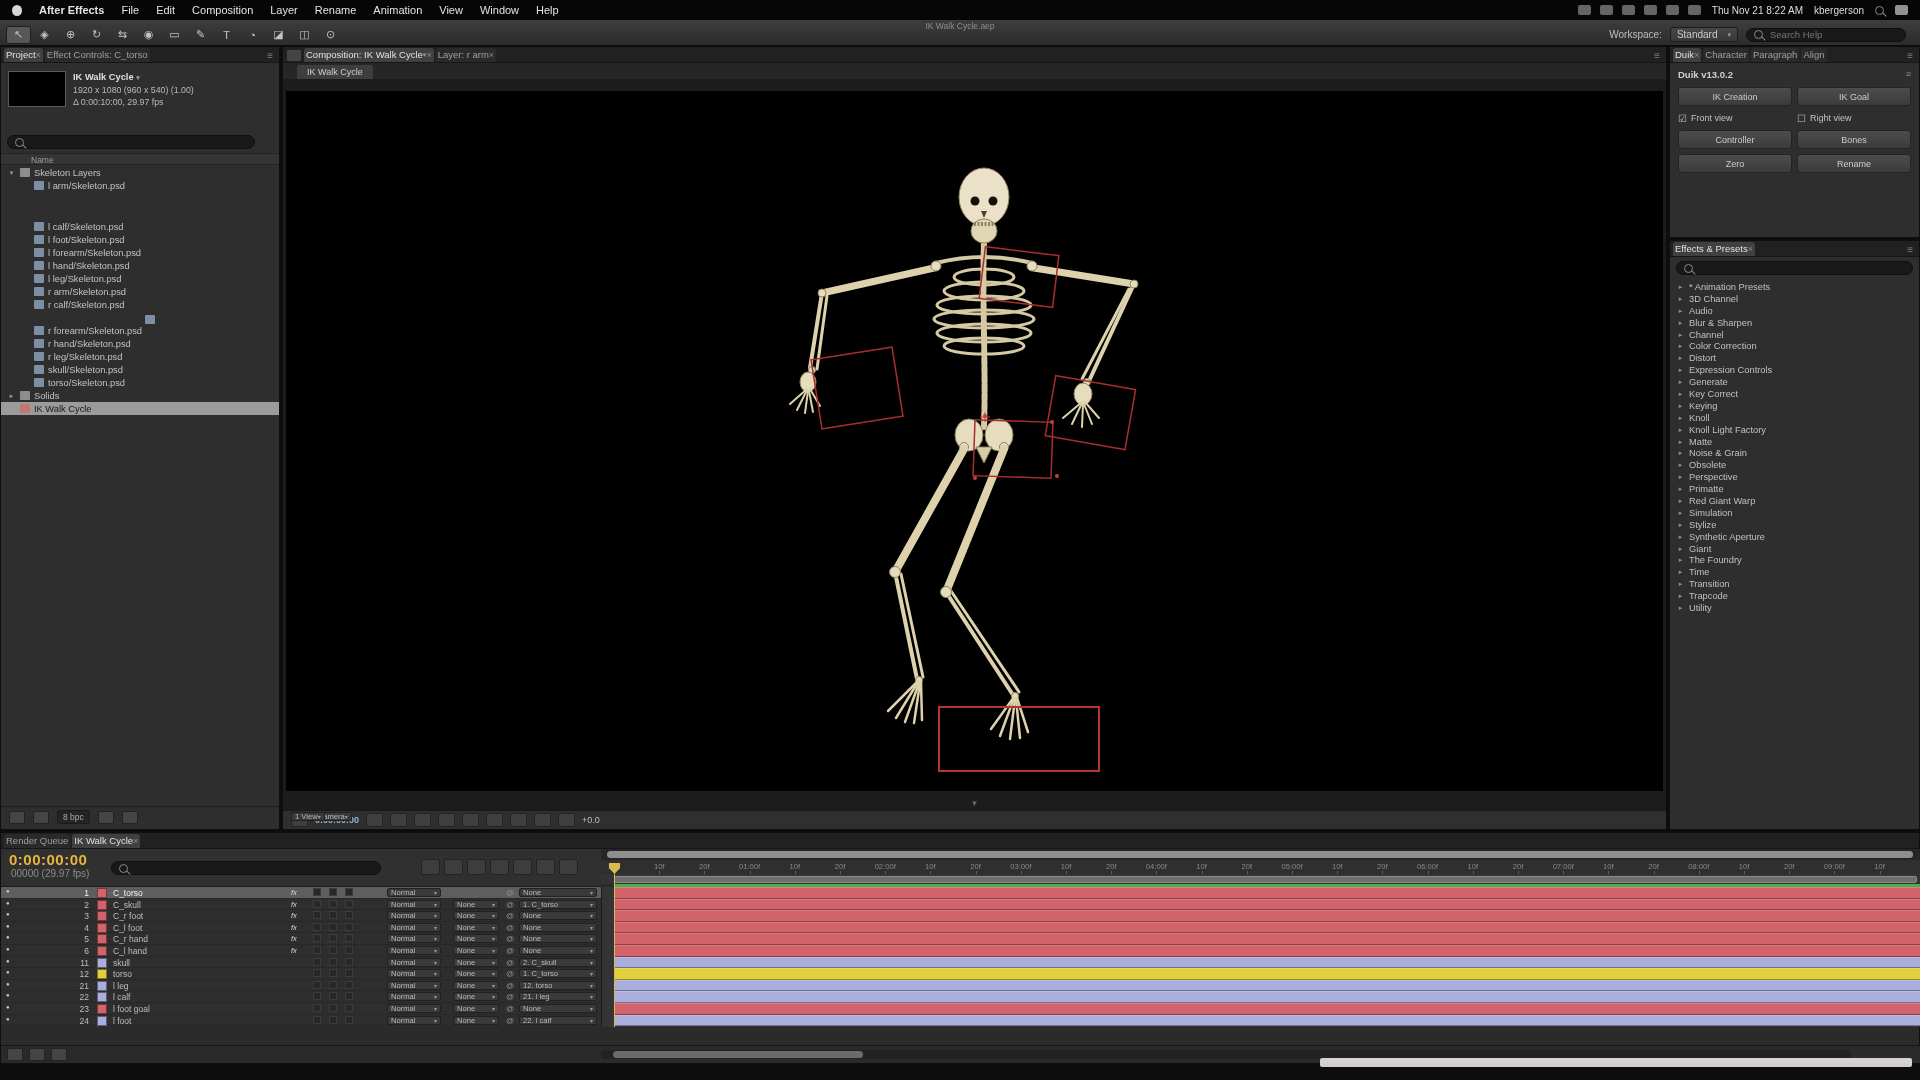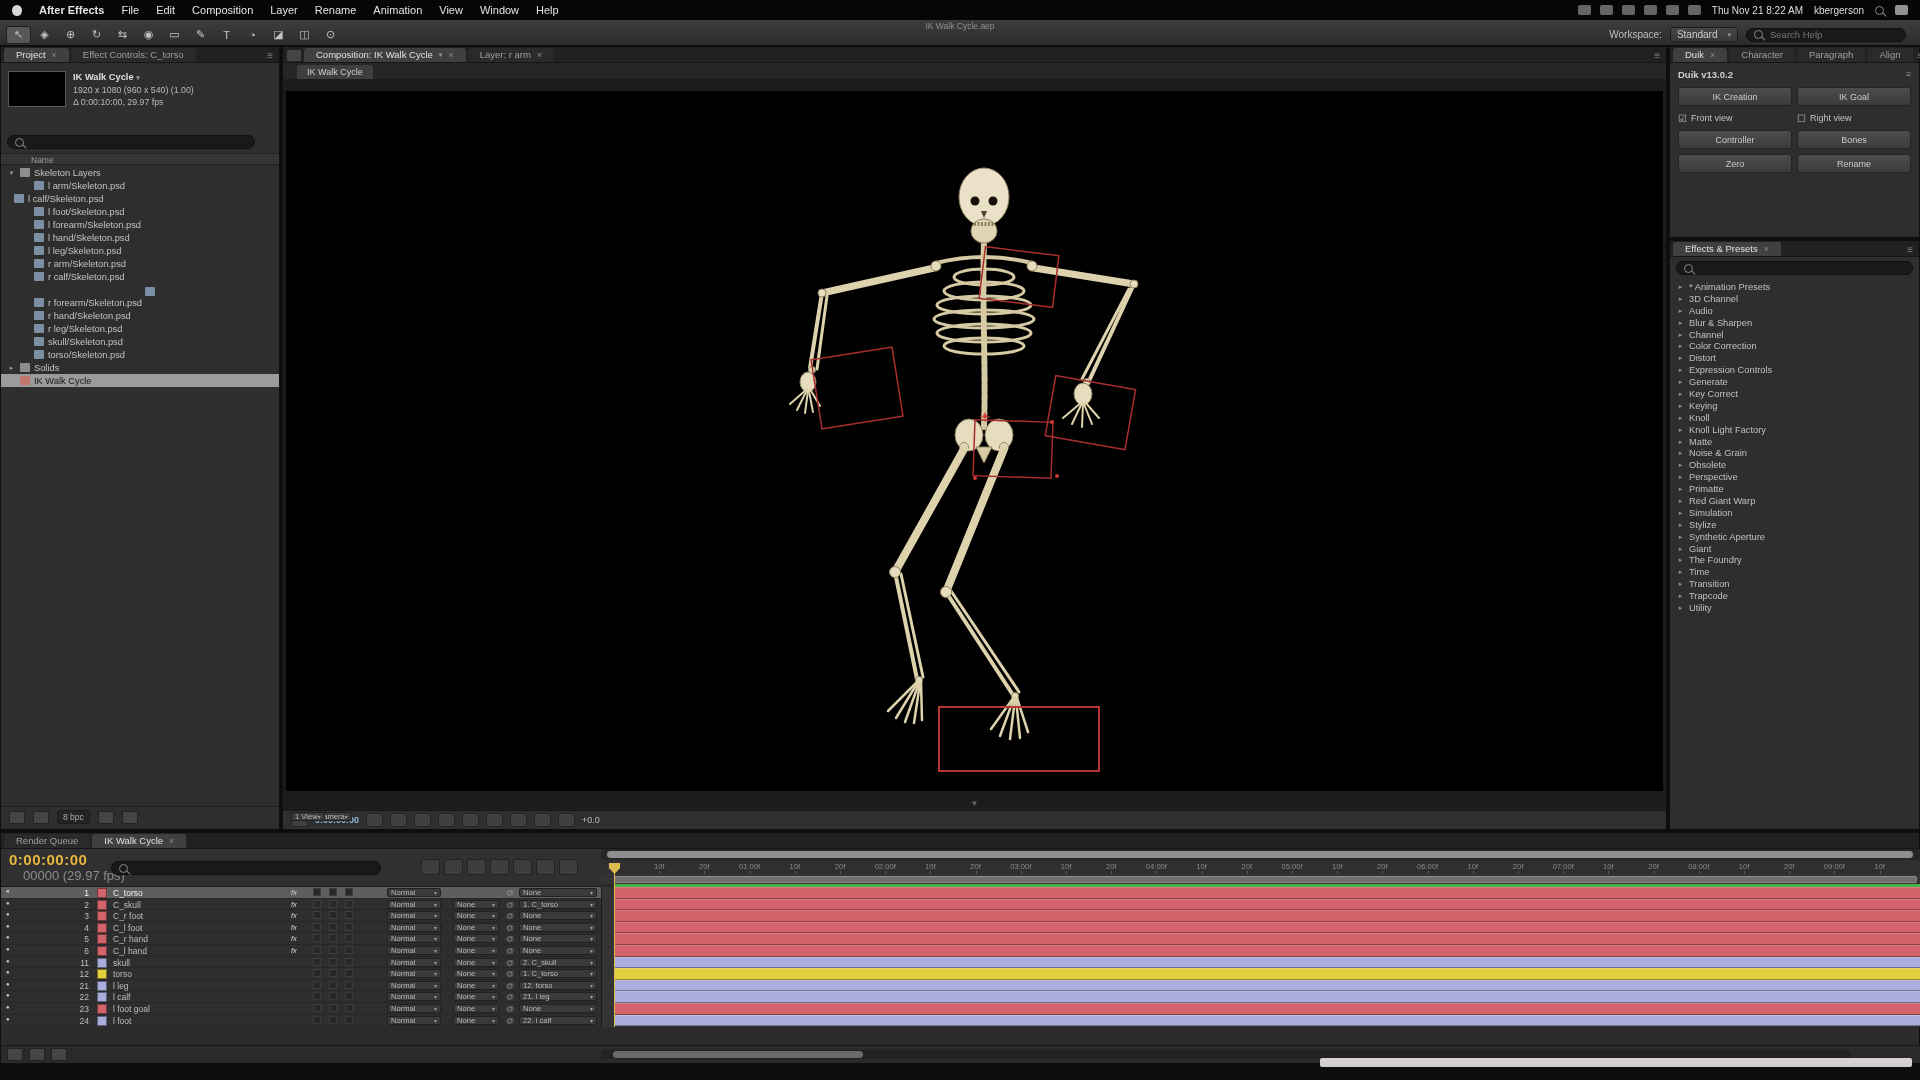--- a/index.html
+++ b/index.html
@@ -29,22 +29,22 @@
   .searchbox{background:#191919;border:1px solid #0f0f0f;border-radius:9px;height:14px;display:flex;
     align-items:center;gap:5px;padding:0 7px;box-sizing:border-box}
   .searchbox input{background:transparent;border:0;outline:0;color:#aaa;font-size:9.5px;flex:1;min-width:0;font-family:inherit}
   .mag{width:7px;height:7px;border:1.2px solid #888;border-radius:50%;position:relative;flex:none}
   .mag::after{content:"";position:absolute;width:4.5px;height:1.2px;background:#888;right:-3.6px;bottom:-1.6px;transform:rotate(45deg)}
   
   .panel{position:absolute;background:#2e2e2e;border:1px solid #0f0f0f;box-sizing:border-box}
   .tabstrip{position:absolute;left:0;top:0;right:0;height:16px;background:#212121;display:flex;align-items:flex-end;
     gap:2px;padding:2px 3px 0;box-sizing:border-box;border-bottom:1px solid #161616}
   .tabs{display:flex;gap:2px;align-items:flex-end}
-  .tab{background:#2a2a2a;color:#9f9f9f;font-size:9.5px;height:14px;line-height:14px;padding:0 12px;
-    border-radius:3px 3px 0 0;display:flex;align-items:center;gap:6px;white-space:nowrap}
+  .tab{background:#2a2a2a;color:#9f9f9f;font-size:9.5px;height:14px;line-height:14px;padding:0 2px;
+    border-radius:3px 3px 0 0;display:flex;align-items:center;white-space:nowrap}
   .tab.active{background:#404040;color:#e0e0e0}
   .tab .x{font-size:9px;color:#8a8a8a;line-height:1}
   .panel-menu{margin-left:auto;color:#7d7d7d;font-size:10px;align-self:center;padding:0 3px}
   .f-icon{width:14px;height:11px;background:#454545;border:1px solid #222;border-radius:2px;flex:none}
   
   #project-panel{left:0;top:46px;width:280px;height:784px}
   .pp-thumb{position:absolute;left:7px;top:24px;width:56px;height:34px;background:#000;border:1px solid #5a5a5a}
   .pp-info{position:absolute;left:72px;top:24px;font-size:8.8px;color:#b9b9b9;line-height:12px}
   .pp-info .t{color:#dedede;font-weight:bold;font-size:9.3px}
   .pp-search{position:absolute;left:6px;top:88px;width:248px}
@@ -90,21 +90,21 @@
   
   #effects-panel{left:1669px;top:240px;width:251px;height:590px}
   .fx-search{position:absolute;left:6px;top:20px;width:237px}
   #effects-category-list{position:absolute;left:0;top:40px;right:0}
   .eitem{height:11.9px;display:flex;align-items:center;gap:5px;padding-left:7px;font-size:9.3px;color:#c0c0c0}
   .eitem .disc{width:7px;color:#8f8f8f;font-size:7px}
   
   #timeline-panel{left:0;top:832px;width:1920px;height:232px;background:#2b2b2b}
   .tl-left{position:absolute;left:0;top:16px;width:600px;height:38px;background:#303030;border-bottom:1px solid #1c1c1c;box-sizing:border-box}
   .tl-timecode{position:absolute;left:8px;top:2px;font-size:15px;font-weight:bold;color:#e7b63c;letter-spacing:.5px}
-  .tl-frameinfo{position:absolute;left:22px;top:19px;font-size:13px;color:#8c8c8c}
+  .tl-frameinfo{position:absolute;left:10px;top:19px;font-size:10px;color:#8c8c8c}
   .tl-search{position:absolute;left:110px;top:12px;width:270px}
   #tl-icons{position:absolute;left:420px;top:10px;display:flex;gap:4px}
   .tl-icon{width:17px;height:14px;background:#3d3d3d;border:1px solid #232323;border-radius:2px}
   .tl-colhdr{position:absolute;left:0;top:54px;width:600px;height:14px;background:#2d2d2d;border-bottom:1px solid #1a1a1a;
     font-size:8.3px;color:#9c9c9c}
   .tl-colhdr>span{position:absolute;top:2px}
   .h1{left:6;font-size:6px}.h2{left:20px;font-size:7px}.h3{left:34px;font-size:7px}
   .h4{left:80px}.h5{left:114px}.h6{left:390px}.h7{left:452px}.h8{left:522px}
   .tl-nav{position:absolute;left:600px;top:16px;width:1320px;height:11px;background:#262626;border-bottom:1px solid #1a1a1a}
   .tl-nav .thumb{position:absolute;left:6px;right:8px;top:2px;height:7px;background:#8e8e8e;border-radius:4px}
@@ -264,21 +264,21 @@
       <div class="pitem" style="padding-left: 6px;">
         <span class="disc">▾</span>
         <span class="picon folder"></span>
         <span class="plab">Skeleton Layers</span>
       </div>
       <div class="pitem" style="padding-left: 20px;">
         <span class="disc"> </span>
         <span class="picon footage"></span>
         <span class="plab">l arm/Skeleton.psd</span>
       </div>
-      <div class="pitem" style="">
+      <div class="pitem" style="padding-left: 20px; margin-top: 28px;">
         <span class="disc"> </span>
         <span class="picon footage"></span>
         <span class="plab">l calf/Skeleton.psd</span>
       </div>
       <div class="pitem" style="padding-left: 20px;">
         <span class="disc"> </span>
         <span class="picon footage"></span>
         <span class="plab">l foot/Skeleton.psd</span>
       </div>
       <div class="pitem" style="padding-left: 20px;">

